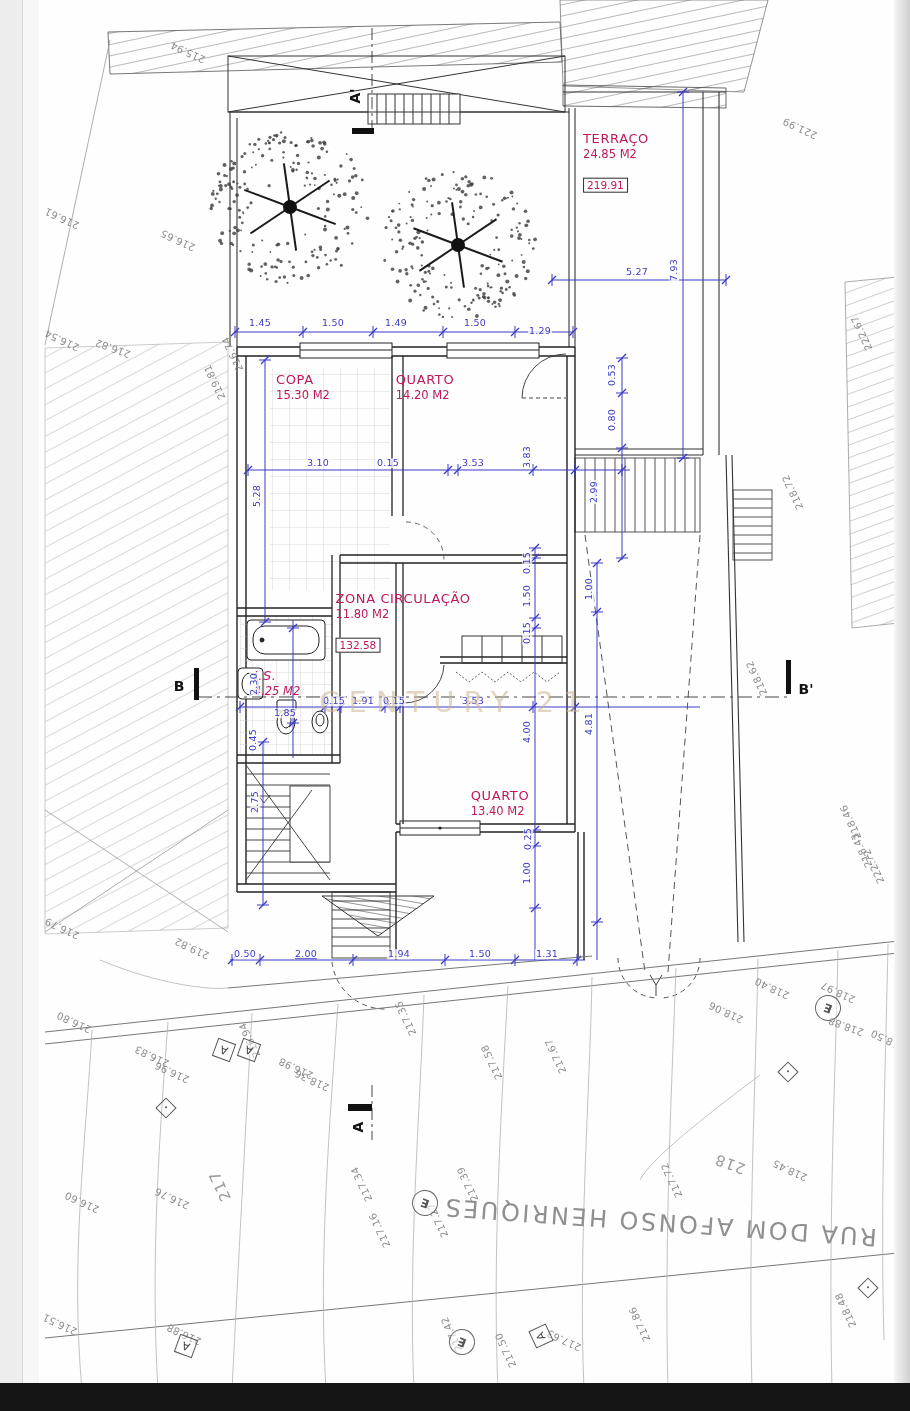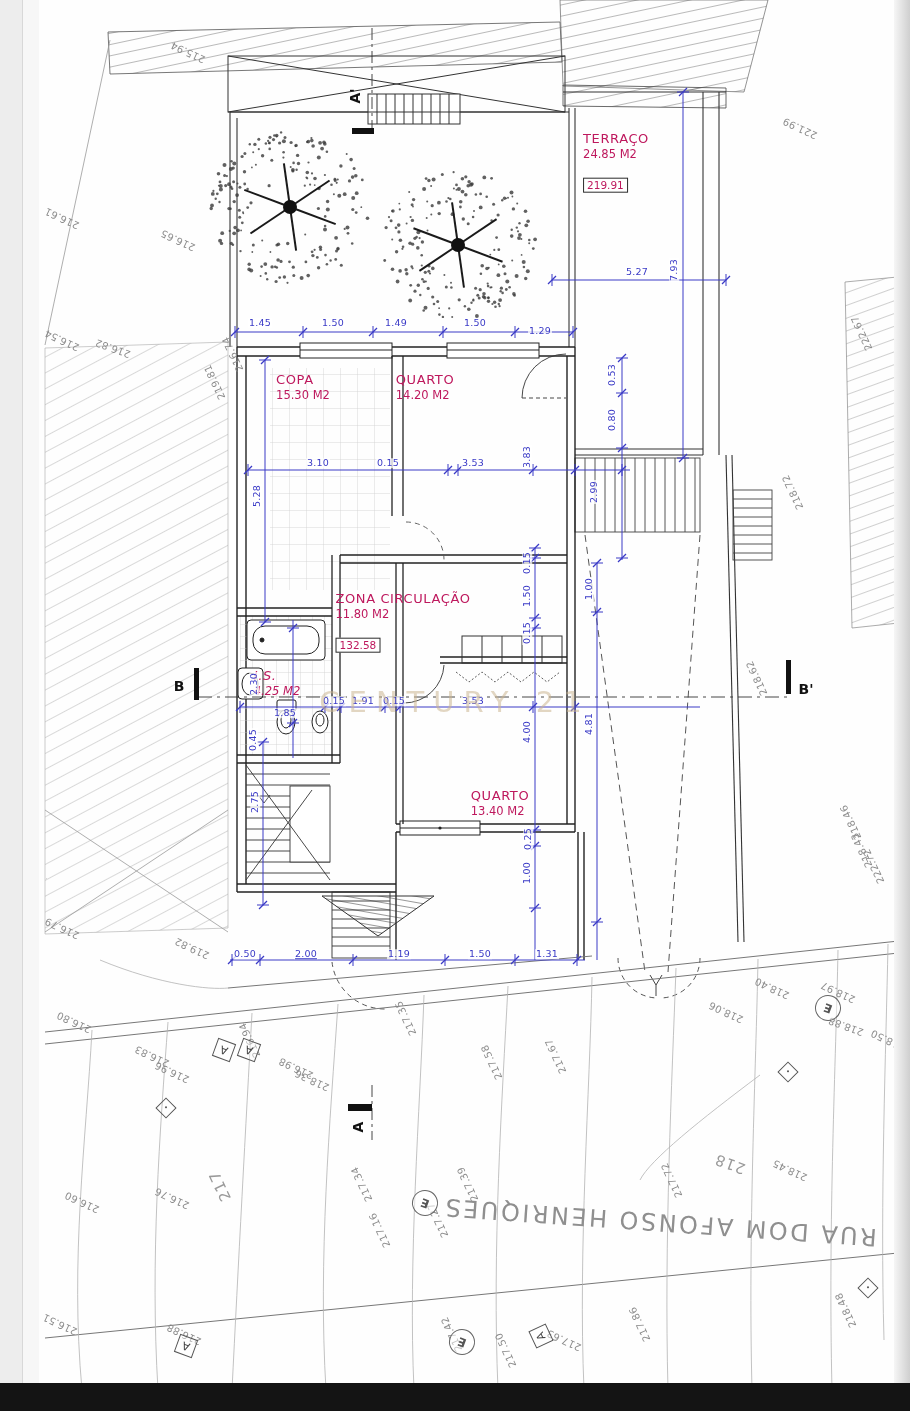--- a/index.html
+++ b/index.html
@@ -885,21 +885,21 @@
       <span class="pos dim" style="left: 363px; top: 701px; transform: translate(-50%, -50%) rotate(0deg);">1.91</span>
 
       <span class="pos dim" style="left: 394px; top: 701px; transform: translate(-50%, -50%) rotate(0deg);">0.15</span>
 
       <span class="pos dim" style="left: 473px; top: 701px; transform: translate(-50%, -50%) rotate(0deg);">3.53</span>
 
       <span class="pos dim" style="left: 245px; top: 954px; transform: translate(-50%, -50%) rotate(0deg);">0.50</span>
 
       <span class="pos dim" style="left: 306px; top: 954px; transform: translate(-50%, -50%) rotate(0deg); text-decoration: underline;">2.00</span>
 
-      <span class="pos dim" style="left: 399px; top: 954px; transform: translate(-50%, -50%) rotate(0deg);">1.19</span>
+      <span class="pos dim" style="left: 399px; top: 954px; transform: translate(-50%, -50%) rotate(0deg);">1.94</span>
 
       <span class="pos dim" style="left: 480px; top: 954px; transform: translate(-50%, -50%) rotate(0deg);">1.50</span>
 
       <span class="pos dim" style="left: 547px; top: 954px; transform: translate(-50%, -50%) rotate(0deg);">1.31</span>
     </div>
 
   <div>
 
       <span class="pos elev" style="left: 188px; top: 52px; transform: translate(-50%, -50%) rotate(205deg);">215.94</span>
 

